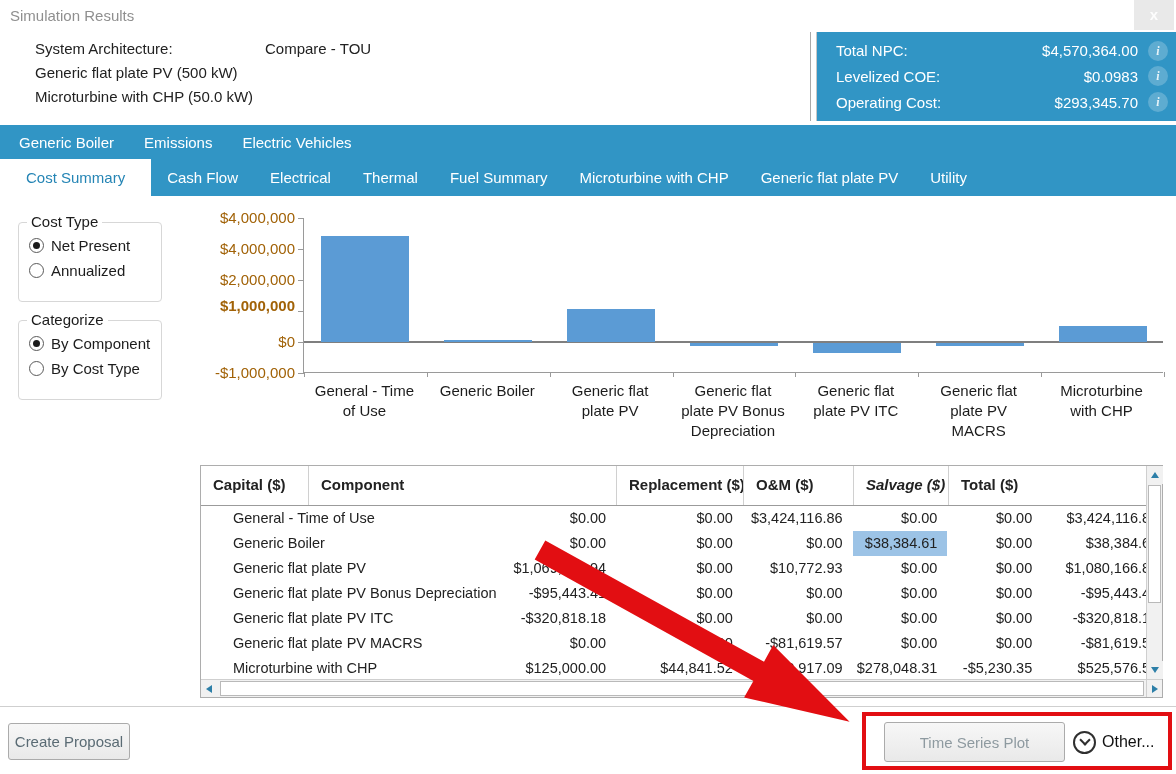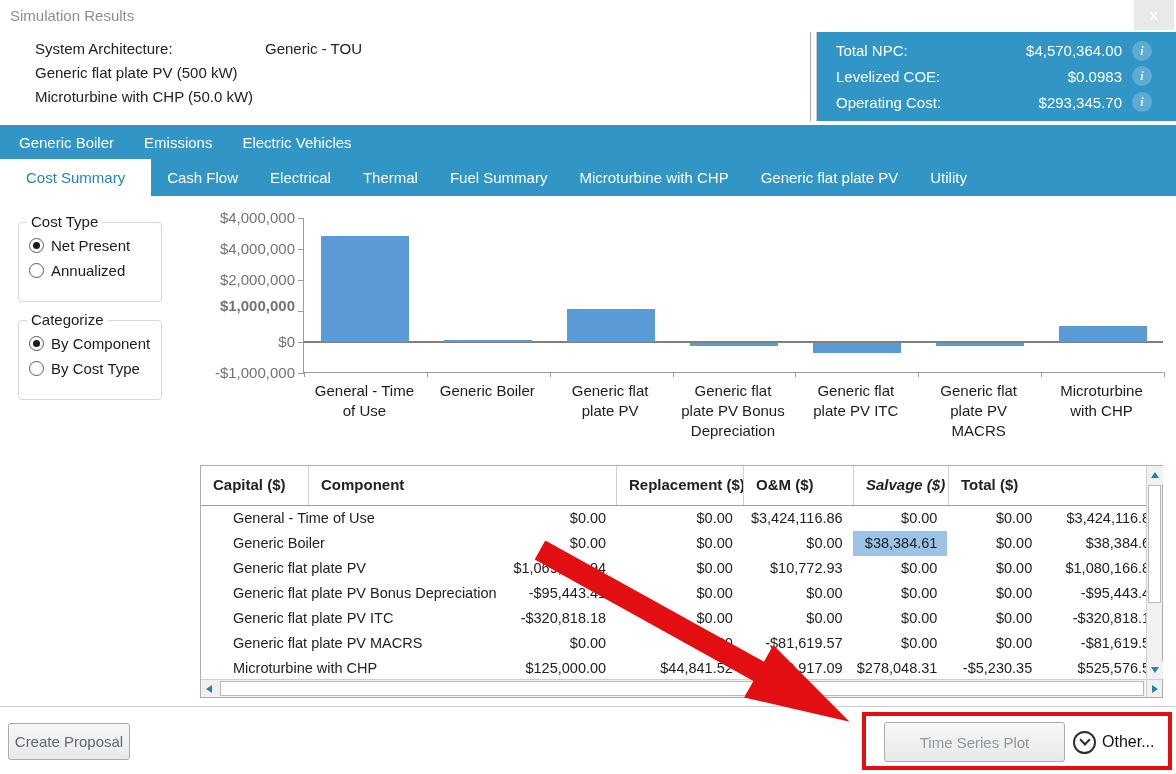--- a/index.html
+++ b/index.html
@@ -14,21 +14,21 @@
     color:#fdfdfd; font-size:15px; font-weight:bold; text-align:center; line-height:29px; cursor:pointer; }
 
   
   .header { position:absolute; left:0; top:30px; width:100%; height:95px; background:#fff; }
   .sysarch { position:absolute; left:35px; top:10px; font-size:15px; }
   .sysarch-row { display:flex; margin-bottom:7px; }
   .sysarch-label { width:230px; }
   .metrics-panel { position:absolute; left:810px; top:2px; width:366px; height:89px; background:#3195c5; }
   .metrics-splitter { position:absolute; left:0; top:0; width:7px; height:100%;
     background:#fff; border-left:1px solid #a9a9a9; border-right:1px solid #c7c7c7; }
-  .metrics-list { position:absolute; left:26px; right:24px; top:0; height:100%;
+  .metrics-list { position:absolute; left:26px; right:8px; top:0; height:100%;
     display:flex; flex-direction:column; justify-content:space-around; padding:6px 0; }
   .metric-row { display:flex; align-items:center; color:#fff; font-size:15px; }
   .metric-label { flex:1; }
   .metric-value { text-align:right; margin-right:10px; }
   .info-icon { width:20px; height:20px; border-radius:50%; background:rgba(255,255,255,0.22);
     color:rgba(255,255,255,0.85); font-size:12px; font-weight:bold; text-align:center; line-height:20px;
     font-family:"Liberation Serif",serif; font-style:italic; cursor:pointer; }
 
   
   .tabstrip { position:absolute; left:0; top:125px; width:100%; height:71px; background:#3195c5; }
@@ -49,21 +49,21 @@
   .radio-circle { width:15px; height:15px; border:1px solid #5a5a5a; border-radius:50%; margin-right:7px;
     position:relative; background:#fff; flex:0 0 15px; }
   .radio-circle.checked::after { content:""; position:absolute; left:3px; top:3px; width:7px; height:7px;
     border-radius:50%; background:#1b1b1b; }
   .radio-label { font-size:15px; color:#1c1c1c; white-space:nowrap; }
 
   
   .chart { position:absolute; left:195px; top:205px; width:975px; height:250px; }
   .plot { position:absolute; left:108px; top:13px; width:860px; height:155px;
     border-left:1px solid #9a9a9a; border-bottom:1px solid #9a9a9a; }
-  .ytick-label { position:absolute; width:100px; text-align:right; font-size:15px; color:#737373; }
+  .ytick-label { position:absolute; width:100px; text-align:right; font-size:15px; color:#a16207; }
   .ytick-mark { position:absolute; width:6px; height:1px; background:#9a9a9a; }
   .xtick-mark { position:absolute; width:1px; height:5px; background:#9a9a9a; top:100%; }
   .zero-line { position:absolute; left:0; width:100%; height:2px; background:#7f7f7f; }
   .bar { position:absolute; background:#5B9BD5; }
   .xlabels { position:absolute; left:108px; top:176px; width:860px; display:flex; }
   .xlabel { font-size:15px; color:#1c1c1c; text-align:center; line-height:20px; padding:0 6px; }
 
   
   .table-wrap { position:absolute; left:200px; top:465px; width:963px; height:233px;
     border:1px solid #adadad; background:#fff; }
@@ -116,21 +116,21 @@
 
   <div class="titlebar">
     <span class="win-title">Simulation Results</span>
     <div class="close-btn">x</div>
   </div>
 
   <div class="header">
     <div class="sysarch">
       <div class="sysarch-row">
         <span class="sysarch-label">System Architecture:</span>
-        <span>Generic - TOU</span>
+        <span>Compare - TOU</span>
       </div>
       <div class="sysarch-row">
           <span>Generic flat plate PV (500 kW)</span>
         </div>
       <div class="sysarch-row">
           <span>Microturbine with CHP (50.0 kW)</span>
         </div>
     </div>
     <div class="metrics-panel">
       <div class="metrics-splitter"></div>

